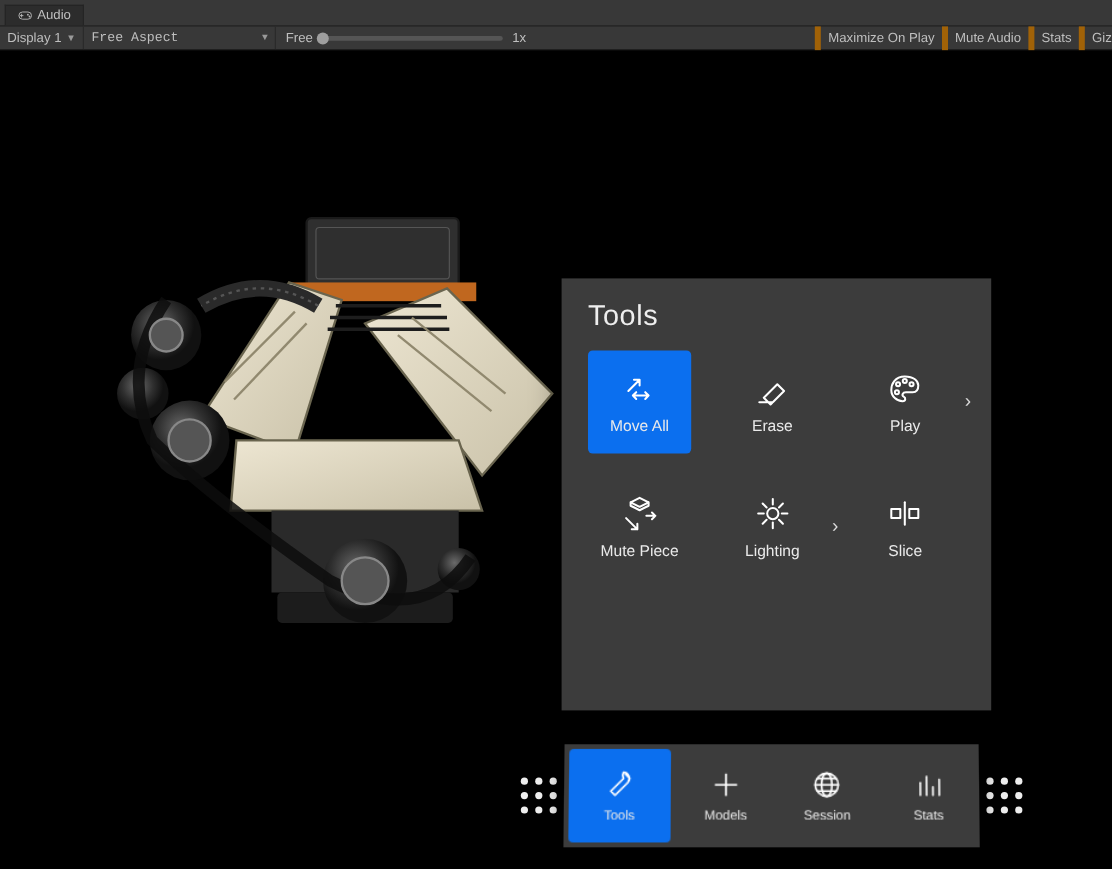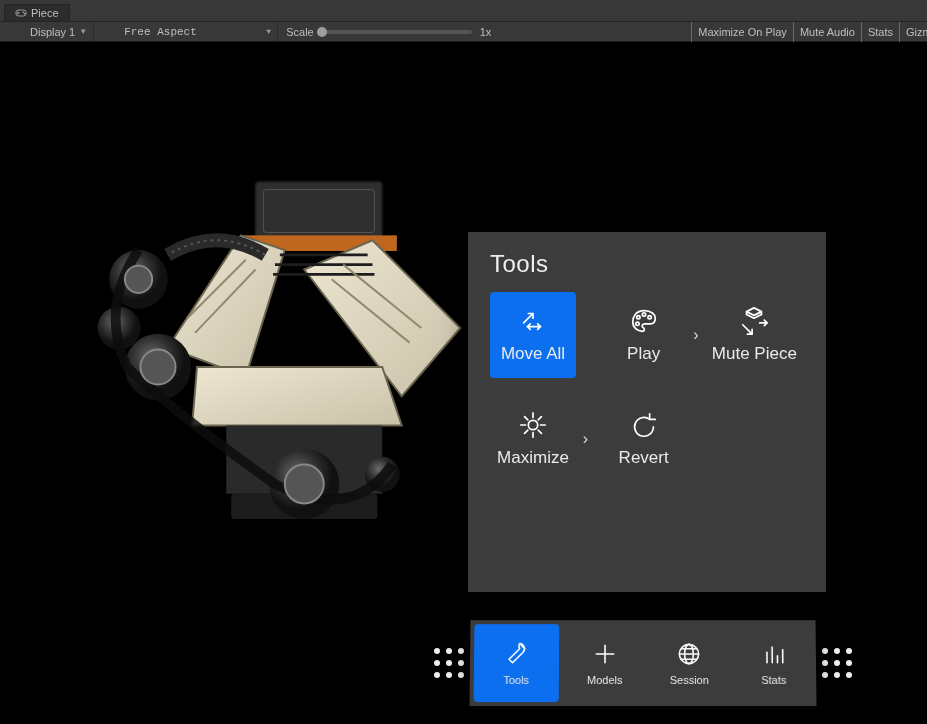--- a/index.html
+++ b/index.html
@@ -5,43 +5,43 @@
     * { margin: 0; padding: 0; box-sizing: border-box; }
     html, body { width: 927px; height: 724px; background: #000; font-family: "Segoe UI", Arial, sans-serif; color: #c8c8c8; overflow: hidden; }
 
     
     .tab-strip { height: 22px; background: #383838; display: flex; align-items: flex-end; padding-left: 4px; border-bottom: 1px solid #242424; }
     .tab { background: #2c2c2c; padding: 2px 10px; font-size: 11px; color: #bfbfbf; border: 1px solid #242424; border-bottom: none; display: flex; align-items: center; gap: 4px; }
     .tab svg { width: 12px; height: 10px; }
 
     
     .toolbar { height: 20px; background: #383838; display: flex; align-items: center; font-size: 11px; color: #bfbfbf; border-bottom: 1px solid #191919; }
-    .toolbar .drop { padding: 0 6px; display: flex; align-items: center; gap: 4px; height: 100%; border-right: 1px solid #2a2a2a; margin-left: 24px; }
+    .toolbar .drop { padding: 0 6px; display: flex; align-items: center; gap: 4px; height: 100%; border-right: 1px solid #2a2a2a; }
     .toolbar .drop.aspect { width: 160px; justify-content: space-between; font-family: Liberation Mono, monospace; }
     .toolbar .caret { font-size: 8px; color: #999; }
     .toolbar .scale-wrap { display: flex; align-items: center; gap: 8px; padding: 0 8px; flex: 1; }
     .toolbar .slider { position: relative; width: 150px; height: 4px; background: #555; border-radius: 2px; }
     .toolbar .slider .thumb { position: absolute; left: 0; top: 50%; transform: translate(-50%, -50%); width: 10px; height: 10px; background: #9e9e9e; border-radius: 50%; }
     .toolbar .right { margin-left: auto; display: flex; gap: 0; }
-    .toolbar .right .btn { padding: 0 6px; border-left: 1px solid #a16207; height: 20px; line-height: 20px; }
+    .toolbar .right .btn { padding: 0 6px; border-left: 5px solid #a16207; height: 20px; line-height: 20px; }
 
     .viewport { position: relative; width: 927px; height: 541px; background: #000; }
 
     
     .engine { position: absolute; left: 80px; top: 130px; width: 390px; height: 390px; }
 
     
     .tools-panel { position: absolute; left: 468px; top: 190px; width: 358px; height: 360px; background: #3c3c3c; padding: 18px 22px 10px 22px; box-shadow: 0 8px 24px rgba(0,0,0,.5); }
     .tools-panel h2 { color: #eee; font-weight: 300; font-size: 24px; letter-spacing: .5px; margin-bottom: 14px; }
     .tools-grid { display: grid; grid-template-columns: repeat(3, 1fr); gap: 18px 18px; }
     .tool { display: flex; flex-direction: column; align-items: center; justify-content: center; height: 86px; width: 86px; color: #e8e8e8; position: relative; }
     .tool.selected { background: #0b6fef; border-radius: 4px; }
     .tool .chev { position: absolute; right: -12px; top: 50%; transform: translateY(-50%); font-size: 16px; color: #ddd; }
     .tool svg { width: 30px; height: 30px; stroke: #fff; fill: none; stroke-width: 1.8; stroke-linecap: round; stroke-linejoin: round; }
-    .tool .lbl { margin-top: 8px; font-size: 17px; color: #eaeaea; text-align: right; }
+    .tool .lbl { margin-top: 8px; font-size: 13px; color: #eaeaea; text-align: right; }
 
     
     .bottom-bar { position: absolute; left: 428px; top: 575px; width: 430px; height: 92px; display: flex; align-items: center; }
     .grip { display: grid; grid-template-columns: repeat(3, 6px); grid-template-rows: repeat(3, 6px); gap: 6px; margin: 0 6px; }
     .grip span { width: 6px; height: 6px; background: #eee; border-radius: 50%; }
     .bottom-panel { flex: 1; background: #3c3c3c; display: flex; align-items: stretch; height: 86px; box-shadow: 0 8px 16px rgba(0,0,0,.5); transform: perspective(800px) rotateX(3deg); }
     .bitem { flex: 1; display: flex; flex-direction: column; align-items: center; justify-content: center; gap: 6px; color: #e8e8e8; }
     .bitem.selected { background: #0b6fef; border-radius: 4px; margin: 4px; }
     .bitem svg { width: 28px; height: 28px; stroke: #fff; fill: none; stroke-width: 1.8; stroke-linecap: round; stroke-linejoin: round; }
     .bitem .lbl { font-size: 11px; }
@@ -50,35 +50,35 @@
 <body>
 
 <div class="tab-strip">
   <div class="tab">
     <svg viewBox="0 0 16 10">
         <rect x="1" y="1" width="14" height="8" rx="4" fill="none" stroke="#bbb" stroke-width="1"></rect>
         <circle cx="11" cy="4" r="1" fill="#bbb"></circle>
         <circle cx="12.8" cy="6" r="1" fill="#bbb"></circle>
         <path d="M4 3v4M2 5h4" stroke="#bbb" stroke-width="1"></path>
       </svg>
-    <span>Piece</span>
+    <span>Audio</span>
   </div>
 </div>
 
 <div class="toolbar">
   <div class="drop">
     <span>Display 1</span>
     <span class="caret">▼</span>
   </div>
   <div class="drop aspect">
     <span>Free Aspect</span>
     <span class="caret">▼</span>
   </div>
   <div class="scale-wrap">
-    <span>Scale</span>
+    <span>Free</span>
     <div class="slider">
         <div class="thumb"></div>
       </div>
     <span>1x</span>
   </div>
   <div class="right">
     <div class="btn">Maximize On Play</div>
     <div class="btn">Mute Audio</div>
     <div class="btn">Stats</div>
     <div class="btn" style="overflow:hidden;max-width:28px;">Gizmos</div>
@@ -147,20 +147,26 @@
     <h2>Tools</h2>
     <div class="tools-grid">
       <div class="tool selected">
         <svg viewBox="0 0 32 32">
             <path d="M6 18 L16 8 M16 8 l-5 0 M16 8 l0 5 M10 22 l14 0 M24 22 l-3 -3 M24 22 l-3 3 M10 22 l3 -3 M10 22 l3 3"></path>
           </svg>
         <div class="lbl">Move All</div>
       </div>
       <div class="tool">
         <svg viewBox="0 0 32 32">
+            <path d="M8 24 L20 12 l6 6 -12 12 z M4 28 h12"></path>
+          </svg>
+        <div class="lbl">Erase</div>
+      </div>
+      <div class="tool">
+        <svg viewBox="0 0 32 32">
             <path d="M16 5 C7 5 4 12 4 17 c0 6 5 10 10 10 c3 0 3-3 1-4 c-2-1 -1-4 2-4 h6 c4 0 5-3 5-6 C28 9 24 5 16 5z"></path>
             <circle cx="10" cy="12" r="1.8"></circle>
             <circle cx="16" cy="9" r="1.8"></circle>
             <circle cx="22" cy="12" r="1.8"></circle>
             <circle cx="9" cy="19" r="1.8"></circle>
           </svg>
         <span class="chev">›</span>
         <div class="lbl">Play</div>
       </div>
       <div class="tool">
@@ -177,27 +183,29 @@
               <line x1="16" y1="24" x2="16" y2="29"></line>
               <line x1="3" y1="16" x2="8" y2="16"></line>
               <line x1="24" y1="16" x2="29" y2="16"></line>
               <line x1="7" y1="7" x2="10.5" y2="10.5"></line>
               <line x1="21.5" y1="21.5" x2="25" y2="25"></line>
               <line x1="25" y1="7" x2="21.5" y2="10.5"></line>
               <line x1="10.5" y1="21.5" x2="7" y2="25"></line>
             </g>
           </svg>
         <span class="chev">›</span>
-        <div class="lbl">Maximize</div>
-      </div>
-      <div class="tool">
-        <svg viewBox="0 0 32 32">
-            <path d="M22 10 a10 10 0 1 0 4 8 M22 10 l0 -6 M22 10 l6 0"></path>
-          </svg>
-        <div class="lbl">Revert</div>
+        <div class="lbl">Lighting</div>
+      </div>
+      <div class="tool">
+        <svg viewBox="0 0 32 32">
+            <line x1="16" y1="6" x2="16" y2="26"></line>
+            <rect x="4" y="12" width="8" height="8"></rect>
+            <rect x="20" y="12" width="8" height="8"></rect>
+          </svg>
+        <div class="lbl">Slice</div>
       </div>
     </div>
   </div>
 
   <div class="bottom-bar">
     <div class="grip">
       <span></span>
         <span></span>
         <span></span>
         <span></span>

